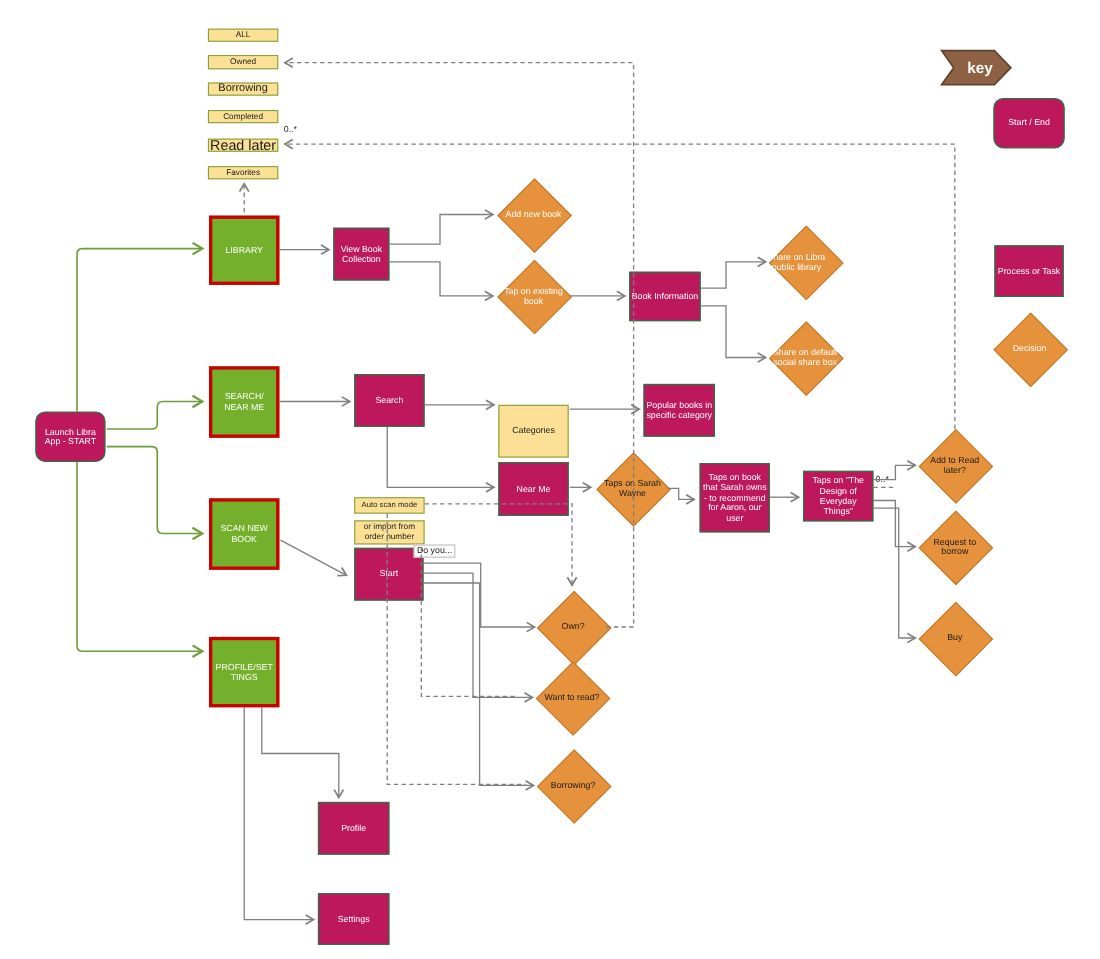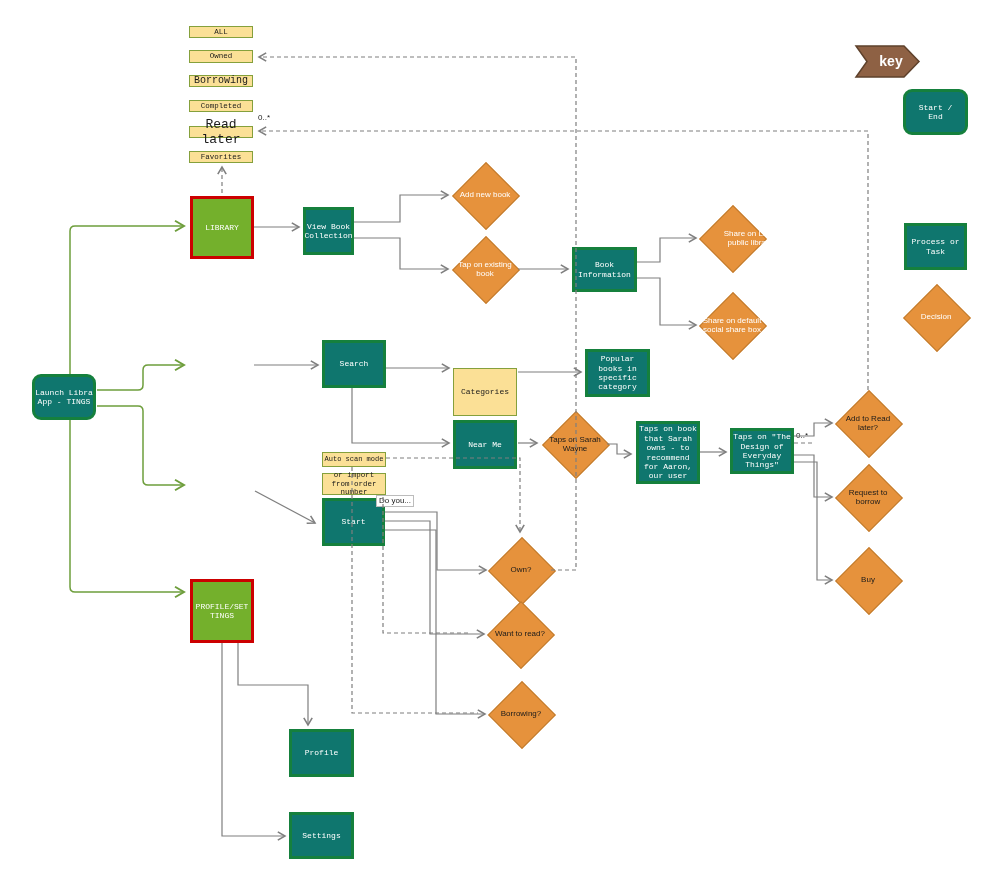--- a/index.html
+++ b/index.html
@@ -1,20 +1,20 @@
 <!DOCTYPE html>
 <html><head>
 <meta charset="utf-8">
 <style>
   html,body{margin:0;padding:0;background:#fff;}
   #canvas{position:relative;width:1000px;height:872px;background:#ffffff;
           font-family:"Liberation Sans",sans-serif;overflow:hidden;}
   .node{position:absolute;box-sizing:border-box;display:flex;align-items:center;
-        justify-content:center;text-align:center;font-size:8px;line-height:1.18;z-index:2;font-family:Liberation Mono, monospace;}
-  .green{background:#0f766e;border:3px solid #15803d;color:#fff;}
+        justify-content:center;text-align:center;font-size:8px;line-height:1.18;z-index:2;}
+  .green{background:#be185d;border:1px solid #15803d;color:#fff;}
   .nav{background:#74b02c;border:3px solid #cc0000;color:#fff;}
   .rounded{border-radius:9px;}
   .yellow{background:#fbe096;border:1px solid #85a03c;color:#1a1a1a;}
   .dshape{position:absolute;width:46px;height:46px;transform:rotate(45deg);
           background:#e6923c;border:1px solid #c07b2e;z-index:2;}
   .dlabel{position:absolute;width:60px;height:46px;display:flex;align-items:center;
           justify-content:center;text-align:center;font-size:8px;line-height:1.15;z-index:3;}
   .white{color:#fff;} .black{color:#1a1a1a;}
   .tiny{position:absolute;font-size:8px;color:#1a1a1a;z-index:4;}
   .doyou{position:absolute;font-size:8px;color:#1a1a1a;background:#fff;
@@ -32,23 +32,25 @@
 
 <div id="canvas">
 
   <div class="node yellow" style="left:189px;top:26px;width:64px;height:12px;font-size:7.5px">ALL</div>
   <div class="node yellow" style="left:189px;top:50px;width:64px;height:13px;font-size:7.5px">Owned</div>
   <div class="node yellow" style="left:189px;top:75px;width:64px;height:12px;font-size:10px">Borrowing</div>
   <div class="node yellow" style="left:189px;top:100px;width:64px;height:12px;font-size:7.5px">Completed</div>
   <div class="node yellow" style="left:189px;top:126px;width:64px;height:12px;font-size:13px">Read later</div>
   <div class="node yellow" style="left:189px;top:151px;width:64px;height:12px;font-size:7.5px">Favorites</div>
 
-  <div class="node green rounded" style="left:32px;top:374px;width:64px;height:46px">Launch Libra App - TINGS</div>
+  <div class="node green rounded" style="left:32px;top:374px;width:64px;height:46px">Launch Libra App - START</div>
 
   <div class="node nav" style="left:190px;top:196px;width:64px;height:63px">LIBRARY</div>
+  <div class="node nav" style="left:190px;top:333px;width:64px;height:65px">SEARCH/ NEAR ME</div>
+  <div class="node nav" style="left:190px;top:453px;width:64px;height:65px">SCAN NEW BOOK</div>
   <div class="node nav" style="left:190px;top:579px;width:64px;height:64px">PROFILE/SET TINGS</div>
 
   <div class="node green" style="left:303px;top:207px;width:51px;height:48px">View Book Collection</div>
   <div class="node green" style="left:572px;top:247px;width:65px;height:45px">Book Information</div>
   <div class="node green" style="left:322px;top:340px;width:64px;height:48px">Search</div>
   <div class="node yellow" style="left:453px;top:368px;width:64px;height:48px">Categories</div>
   <div class="node green" style="left:585px;top:349px;width:65px;height:48px">Popular books in specific category</div>
   <div class="node green" style="left:453px;top:420px;width:64px;height:49px">Near Me</div>
   <div class="node yellow" style="left:322px;top:452px;width:64px;height:15px;font-size:7px;line-height:7px;overflow:hidden">Auto scan mode</div>
   <div class="node yellow" style="left:322px;top:473px;width:64px;height:22px;font-size:7.5px">or import from order number</div>
@@ -58,21 +60,21 @@
   <div class="node green" style="left:289px;top:729px;width:65px;height:48px">Profile</div>
   <div class="node green" style="left:289px;top:812px;width:65px;height:47px">Settings</div>
 
   <div class="dshape" style="left:462px;top:172px"></div>
   <div class="dlabel white" style="left:455px;top:172px">Add new book</div>
 
   <div class="dshape" style="left:462px;top:246px"></div>
   <div class="dlabel white" style="left:455px;top:246px">Tap on existing book</div>
 
   <div class="dshape" style="left:709px;top:215px"></div>
-  <div class="dlabel white" style="left:720px;top:215px">Share on Libra public library</div>
+  <div class="dlabel white" style="left:694px;top:215px">Share on Libra public library</div>
 
   <div class="dshape" style="left:709px;top:302px"></div>
   <div class="dlabel white" style="left:702px;top:302px">Share on default social share box</div>
 
   <div class="dshape" style="left:552px;top:421px"></div>
   <div class="dlabel black" style="left:545px;top:421px">Taps on Sarah Wayne</div>
 
   <div class="dshape" style="left:498px;top:547px"></div>
   <div class="dlabel black" style="left:491px;top:547px">Own?</div>
 

